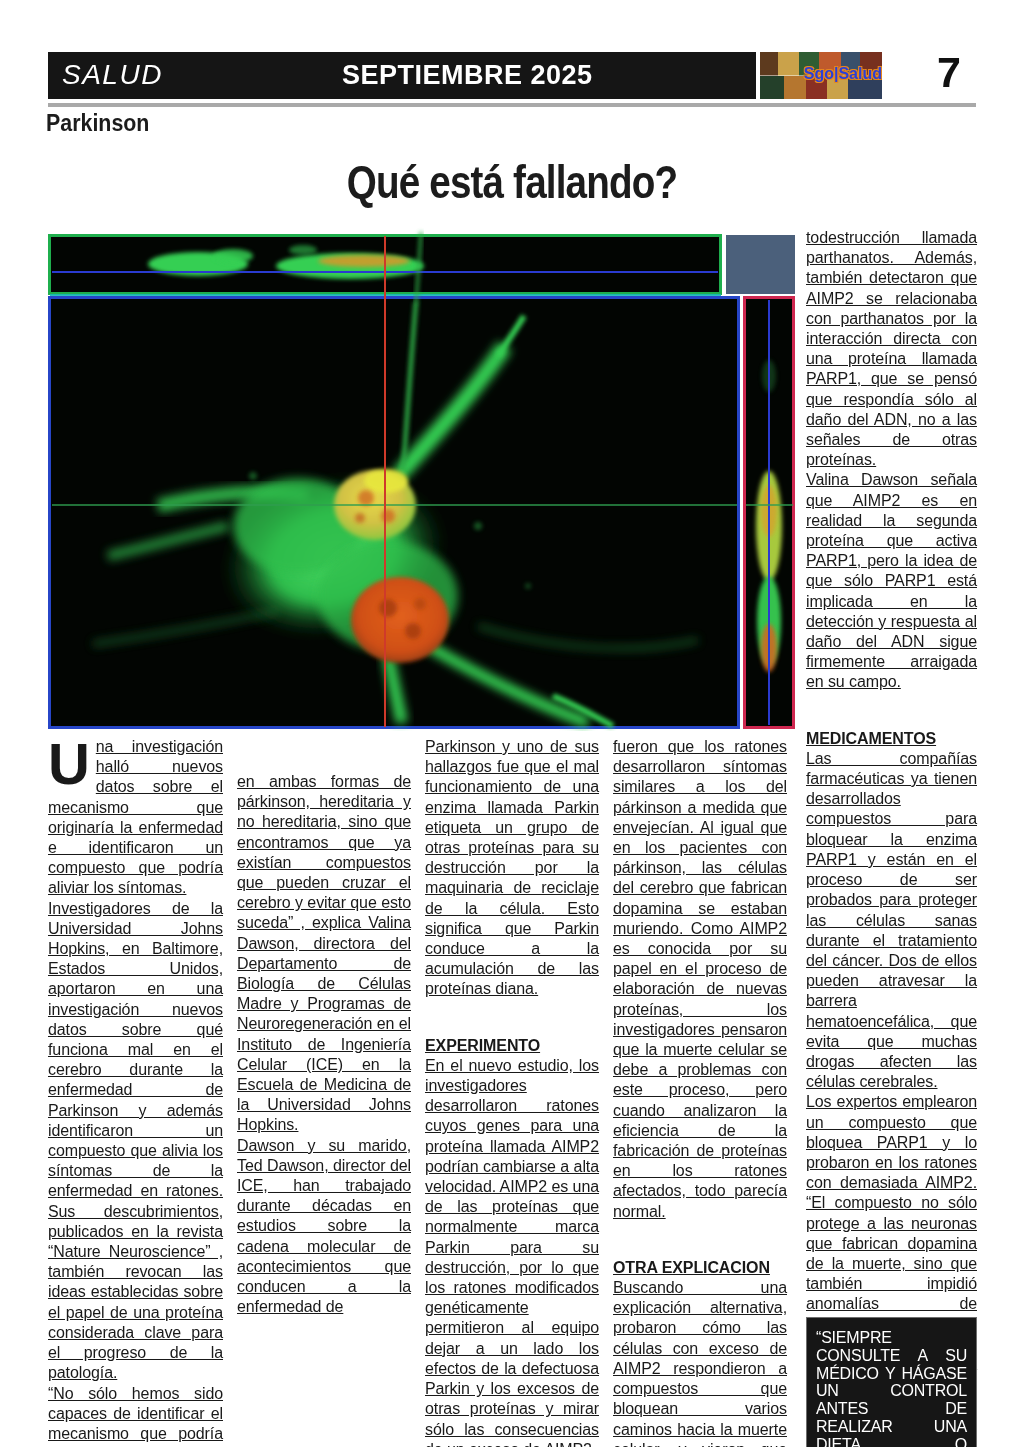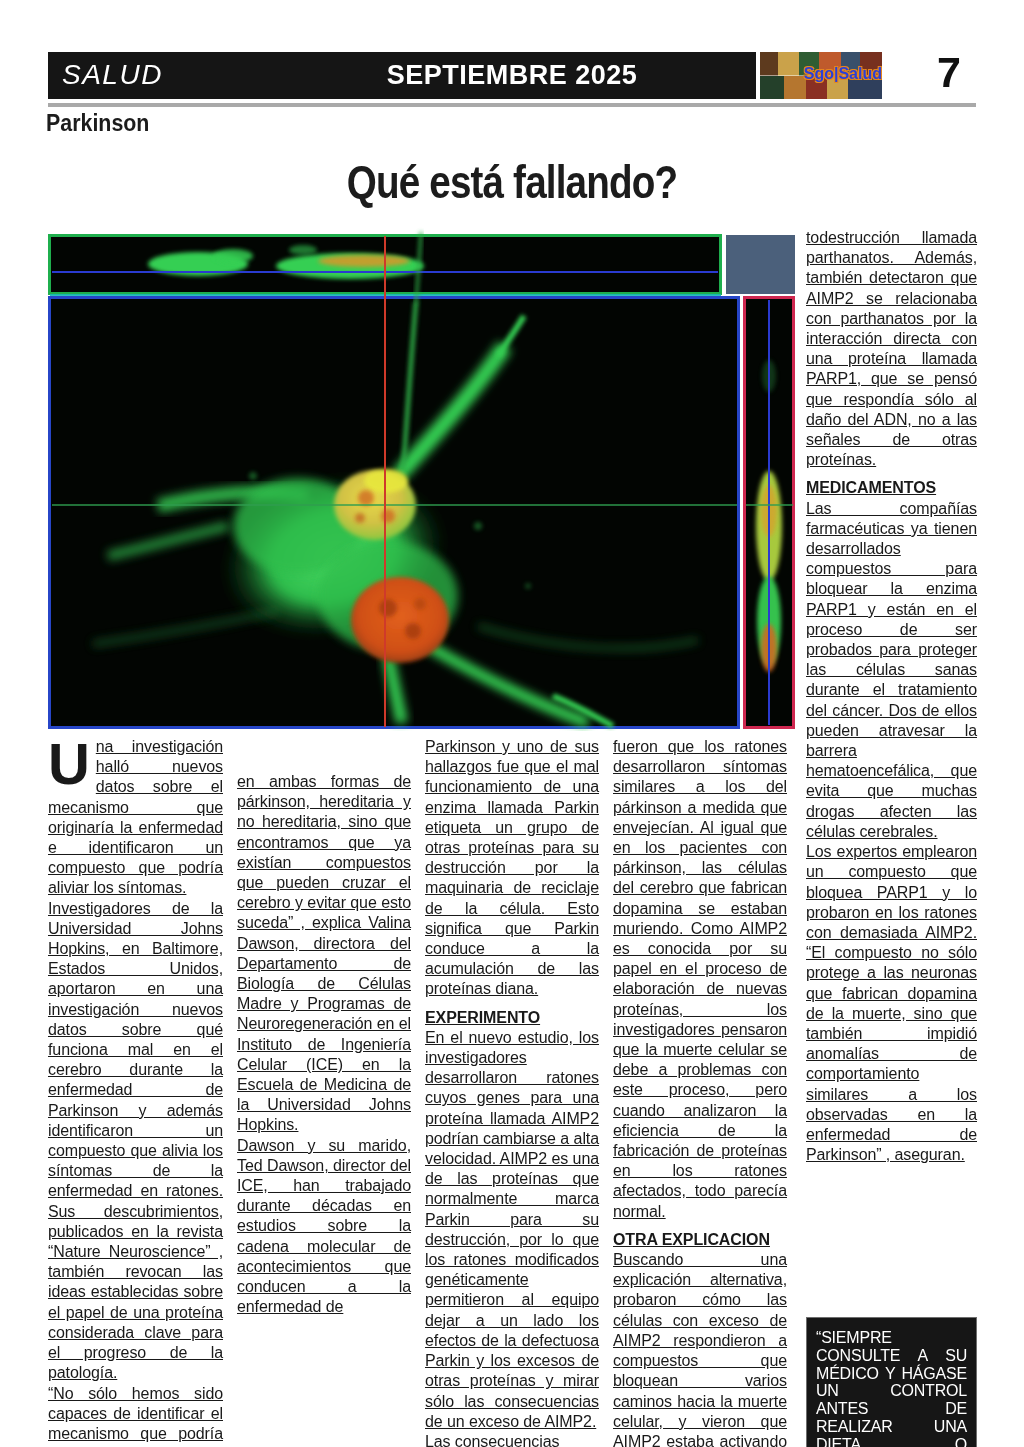--- a/index.html
+++ b/index.html
@@ -3,21 +3,21 @@
 <meta charset="utf-8">
 <style>
   html,body{margin:0;padding:0;background:#e8e8e8;}
   .page{position:relative;width:1024px;height:1447px;background:#ffffff;
         font-family:"Liberation Sans",sans-serif;color:#1c1c1c;overflow:hidden;margin:0 auto;}
 
   
   .masthead-bar{position:absolute;left:48px;top:52px;width:708px;height:47px;background:#151515;}
   .section-label{position:absolute;left:14px;top:7px;color:#ffffff;font-style:italic;
                  font-size:28px;letter-spacing:1.5px;text-align:center;}
-  .issue-date{position:absolute;left:294px;top:8px;width:340px;text-align:center;color:#ffffff;
+  .issue-date{position:absolute;left:294px;top:8px;width:340px;text-align:left;color:#ffffff;
               font-weight:bold;font-size:27px;letter-spacing:.5px;}
   .masthead-logo{position:absolute;left:760px;top:52px;width:122px;height:47px;
       background:
         linear-gradient(90deg,#5d3a1e 0 15%,#caa24a 0 32%,#2f5d33 0 48%,#bf5a2c 0 66%,#39506b 0 82%,#77301f 0 100%) 0 0/100% 50% no-repeat,
         linear-gradient(90deg,#24402a 0 20%,#b5762f 0 38%,#8a2f22 0 55%,#caa24a 0 72%,#2f3f5c 0 100%) 0 100%/100% 50% no-repeat;}
   .logo-text{position:absolute;left:0;top:13px;width:100%;text-align:right;font-weight:bold;
              font-size:16px;color:#2b3fd6;
              text-shadow:1px 1px 0 #e6871e,-1px -1px 0 #e6871e,1px -1px 0 #e6871e,-1px 1px 0 #e6871e;}
   .page-number{position:absolute;left:918px;top:48px;width:62px;text-align:center;
                font-size:43px;font-weight:bold;color:#111;}
@@ -30,21 +30,21 @@
             font-size:46px;font-weight:bold;letter-spacing:-1px;
             transform:scaleX(.84);transform-origin:512px 0;}
 
   
   .micrograph{position:absolute;left:48px;top:226px;width:747px;height:505px;}
 
   
   .col{position:absolute;font-size:16px;line-height:20.2px;text-align:justify;
        letter-spacing:-0.1px;color:#191919;}
   .col p{margin:0;text-decoration:underline;}
-  .col .subhead{font-weight:bold;margin-top:8px;}
+  .col .subhead{font-weight:bold;margin-top:36px;}
   .col-1{left:48px;top:737px;width:175px;}
   .col-2{left:237px;top:772px;width:174px;}
   .col-3{left:425px;top:737px;width:174px;}
   .col-4{left:613px;top:737px;width:174px;}
   .col-5{left:806px;top:228px;width:171px;}
   .dropcap{float:left;font-size:58px;line-height:47px;font-weight:bold;
            padding:3px 6px 0 0;color:#191919;}
 
   
   .notice-box{position:absolute;left:806px;top:1317px;width:171px;box-sizing:border-box;
@@ -180,20 +180,21 @@
   </div>
 
   <div class="col col-4">
     <p>fueron que los ratones desarrollaron síntomas similares a los del párkinson a medida que envejecían. Al igual que en los pacientes con párkinson, las células del cerebro que fabrican dopamina se estaban muriendo. Como AIMP2 es conocida por su papel en el proceso de elaboración de nuevas proteínas, los investigadores pensaron que la muerte celular se debe a problemas con este proceso, pero cuando analizaron la eficiencia de la fabricación de proteínas en los ratones afectados, todo parecía normal.</p>
     <p class="subhead">OTRA EXPLICACION</p>
     <p>Buscando una explicación alternativa, probaron cómo las células con exceso de AIMP2 respondieron a compuestos que bloquean varios caminos hacia la muerte celular, y vieron que AIMP2 estaba activando una vía de au-</p>
   </div>
 
   <div class="col col-5">
     <p>todestrucción llamada parthanatos. Además, también detectaron que AIMP2 se relacionaba con parthanatos por la interacción directa con una proteína llamada PARP1, que se pensó que respondía sólo al daño del ADN, no a las señales de otras proteínas.</p>
+    <p>Valina Dawson señala que AIMP2 es en realidad la segunda proteína que activa PARP1, pero la idea de que sólo PARP1 está implicada en la detección y respuesta al daño del ADN sigue firmemente arraigada en su campo.</p>
     <p class="subhead">MEDICAMENTOS</p>
     <p>Las compañías farmacéuticas ya tienen desarrollados compuestos para bloquear la enzima PARP1 y están en el proceso de ser probados para proteger las células sanas durante el tratamiento del cáncer. Dos de ellos pueden atravesar la barrera hematoencefálica, que evita que muchas drogas afecten las células cerebrales.</p>
     <p>Los expertos emplearon un compuesto que bloquea PARP1 y lo probaron en los ratones con demasiada AIMP2. “El compuesto no sólo protege a las neuronas que fabrican dopamina de la muerte, sino que también impidió anomalías de comportamiento similares a los observadas en la enfermedad de Parkinson” , aseguran.</p>
   </div>
 
   <div class="notice-box">
     <div class="notice-text">“SIEMPRE CONSULTE A SU MÉDICO Y HÁGASE UN CONTROL ANTES DE REALIZAR UNA DIETA O ACTIVADAD FÍSICA”</div>
   </div>
 
 </div>

